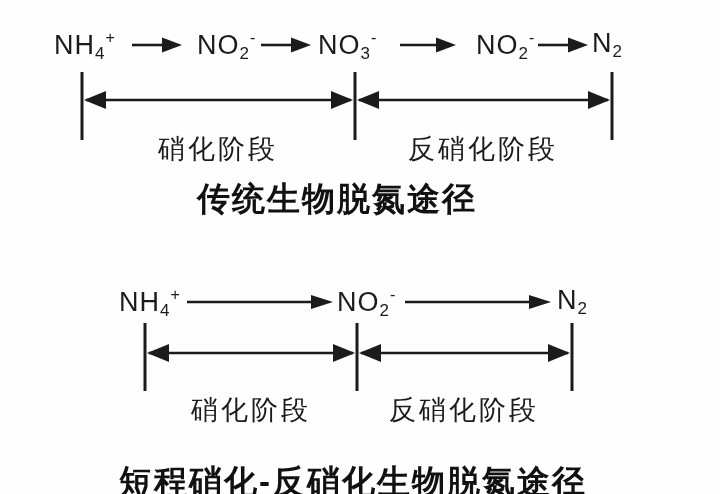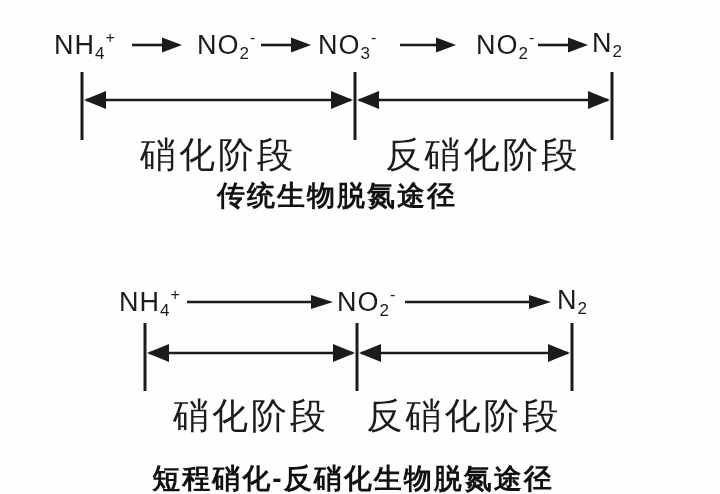--- a/index.html
+++ b/index.html
@@ -12,26 +12,26 @@
   .chem {
     position:absolute; font-size:27px; line-height:1;
     letter-spacing:1px; white-space:nowrap; color:#1b1b1b;
   }
   .chem .sub { font-size:17px; vertical-align:-5px; letter-spacing:0; }
   .chem .sup { font-size:16px; vertical-align:11px; margin-left:1px; letter-spacing:0; }
   .arrow-svg { position:absolute; display:block; }
   .measure-svg { position:absolute; display:block; }
   .stage-label {
     position:absolute; transform:translateX(-50%);
-    font-size:36px; line-height:1.1; letter-spacing:3px;
+    font-size:27px; line-height:1.1; letter-spacing:3px;
     white-space:nowrap; color:#1b1b1b;
   }
   .fig-title {
     position:absolute; transform:translateX(-50%);
-    font-size:28px; font-weight:bold; line-height:1.1; letter-spacing:2px;
+    font-size:33px; font-weight:bold; line-height:1.1; letter-spacing:2px;
     white-space:nowrap; color:#111111;
   }
   svg line { stroke:#1b1b1b; }
   svg polygon { fill:#1b1b1b; }
 </style>
 </head>
 <body>
 
 <div class="canvas">
 

